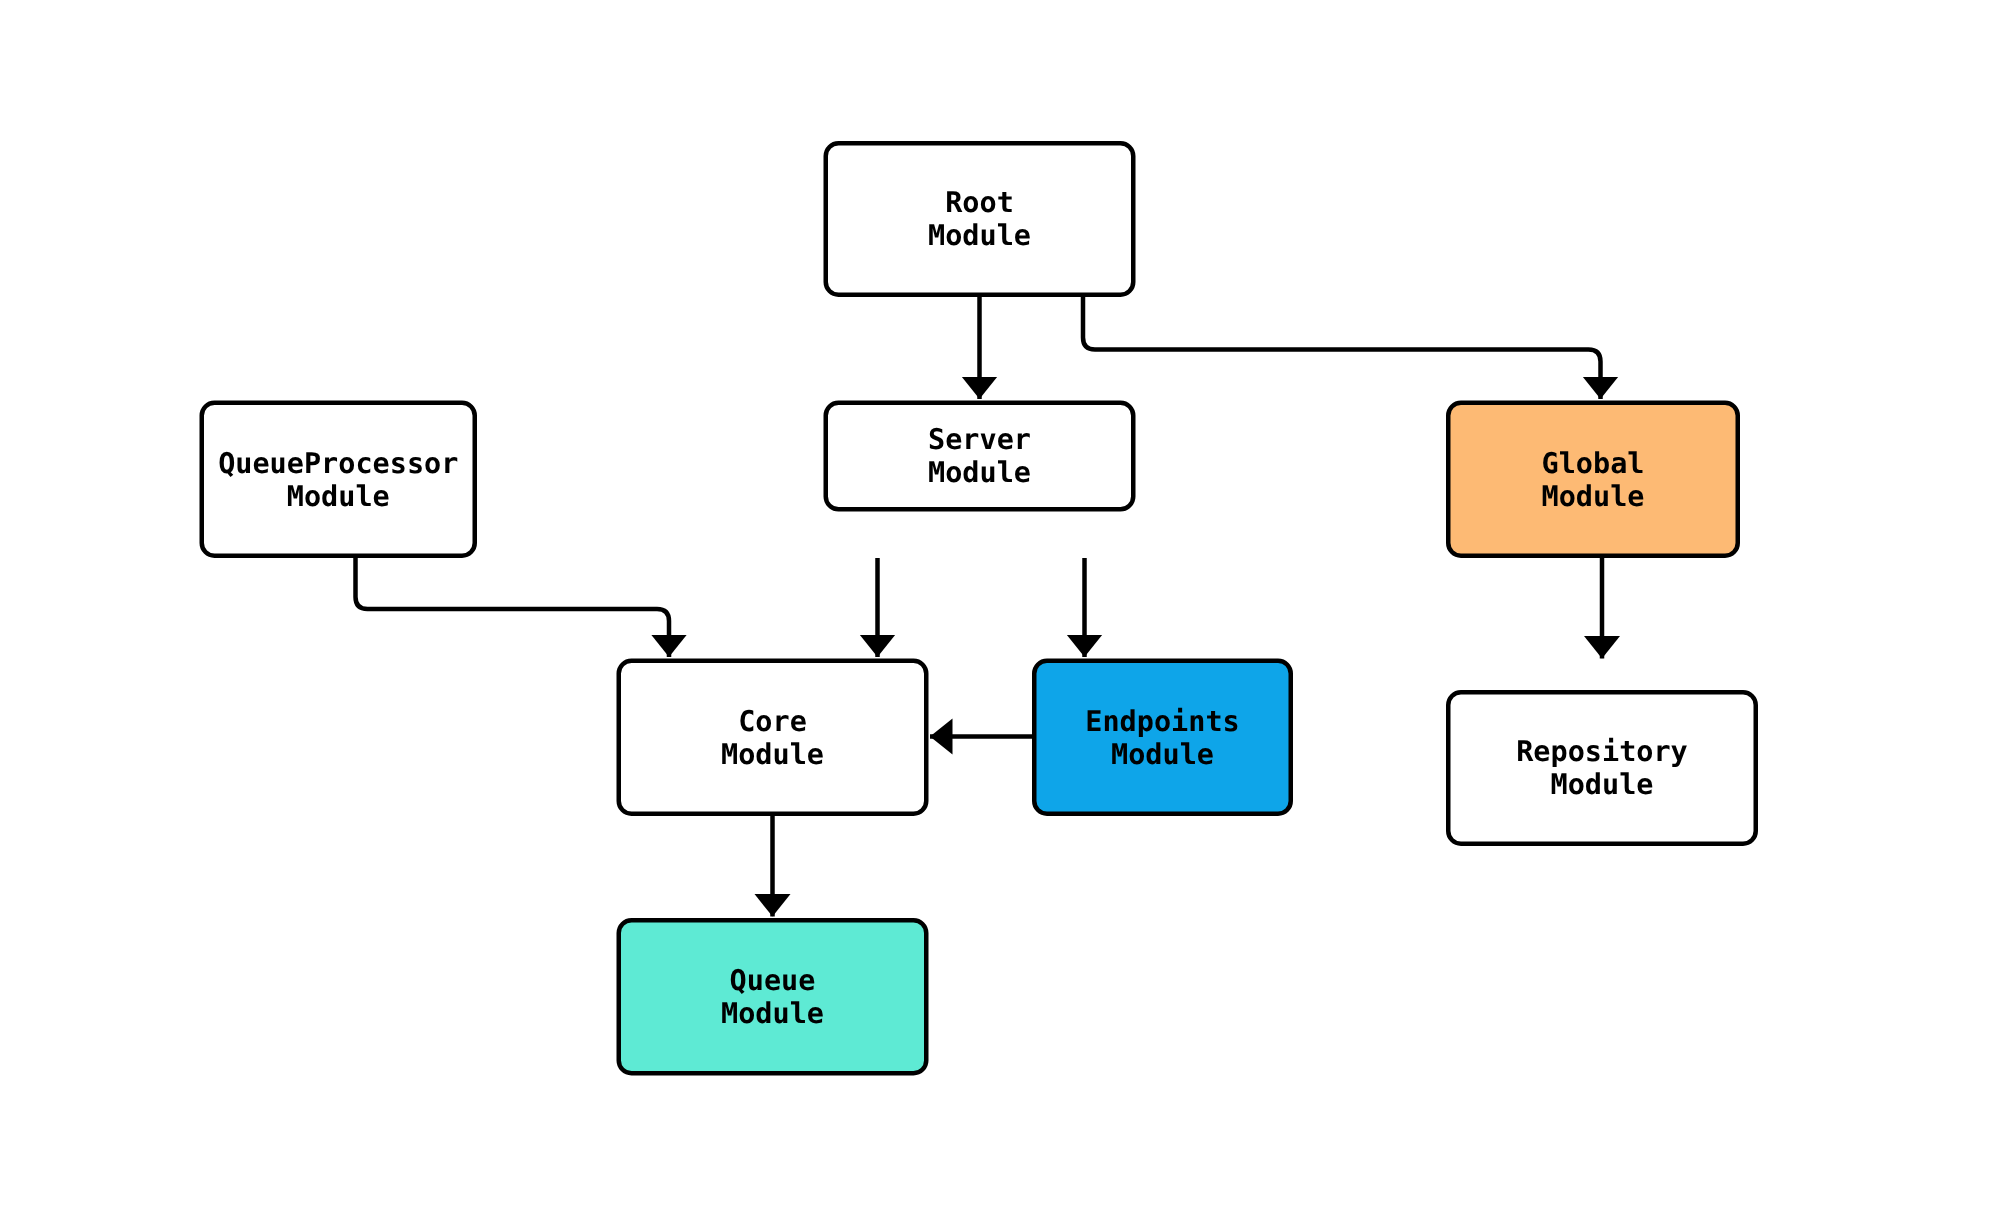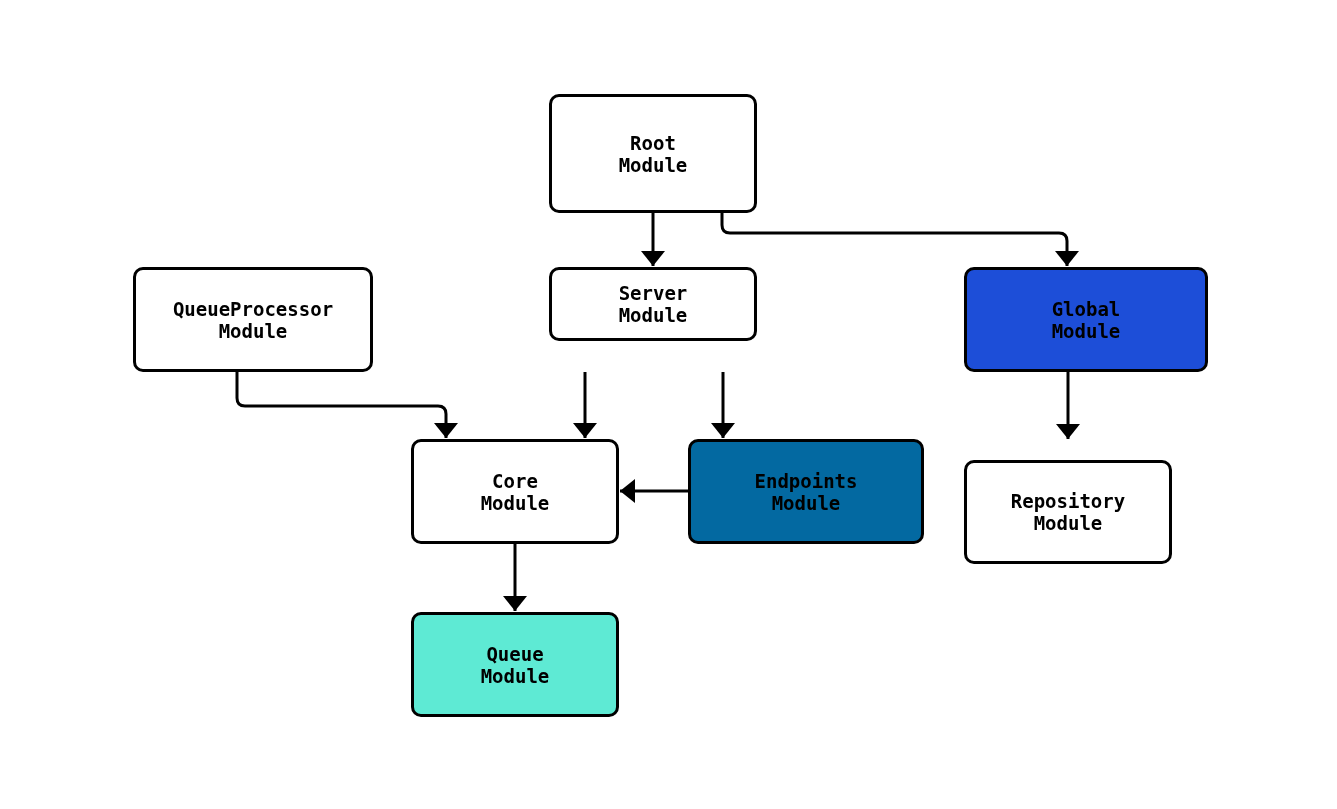--- a/index.html
+++ b/index.html
@@ -63,41 +63,41 @@
         <path d="M722,198 L722,225 Q722,233 730,233 L1059,233 Q1067,233 1067,241 L1067,266" class="edge-path" stroke="#000000" stroke-width="3" marker-end="url(#arrowhead)"></path>
         <path d="M237,372 L237,398 Q237,406 245,406 L438,406 Q446,406 446,414 L446,438" class="edge-path" stroke="#000000" stroke-width="3" marker-end="url(#arrowhead)"></path>
         <path d="M585,372 L585,438" class="edge-path" stroke="#000000" stroke-width="3" marker-end="url(#arrowhead)"></path>
         <path d="M723,372 L723,438" class="edge-path" stroke="#000000" stroke-width="3" marker-end="url(#arrowhead)"></path>
         <path d="M688,491 L620,491" class="edge-path" stroke="#000000" stroke-width="3" marker-end="url(#arrowhead)"></path>
         <path d="M1068,372 L1068,439" class="edge-path" stroke="#000000" stroke-width="3" marker-end="url(#arrowhead)"></path>
         <path d="M515,544 L515,611" class="edge-path" stroke="#000000" stroke-width="3" marker-end="url(#arrowhead)"></path>
       </g>
   </svg>
   <div id="nodes-layer">
-      <div class="node" style="left: 549px; top: 94px; width: 208px; height: 119px; background: rgb(255, 255, 255); border-color: rgb(0, 0, 0);">
+      <div class="node" style="left: 549px; top: 94px; width: 208px; height: 104px; background: rgb(255, 255, 255); border-color: rgb(0, 0, 0);">
         <div class="node-label" style="color: rgb(0, 0, 0);">Root
 Module</div>
       </div>
-      <div class="node" style="left: 133px; top: 267px; width: 240px; height: 105px; background: rgb(255, 255, 255); border-color: rgb(0, 0, 0);">
+      <div class="node" style="left: 133px; top: 267px; width: 185px; height: 105px; background: rgb(255, 255, 255); border-color: rgb(0, 0, 0);">
         <div class="node-label" style="color: rgb(0, 0, 0);">QueueProcessor
 Module</div>
       </div>
       <div class="node" style="left: 549px; top: 267px; width: 208px; height: 74px; background: rgb(255, 255, 255); border-color: rgb(0, 0, 0);">
         <div class="node-label" style="color: rgb(0, 0, 0);">Server
 Module</div>
       </div>
-      <div class="node" style="left: 964px; top: 267px; width: 244px; height: 105px; background: #1d4ed8; border-color: rgb(0, 0, 0);">
+      <div class="node" style="left: 964px; top: 267px; width: 196px; height: 105px; background: #fdba74; border-color: rgb(0, 0, 0);">
         <div class="node-label" style="color: rgb(0, 0, 0);">Global
 Module</div>
       </div>
       <div class="node" style="left: 411px; top: 439px; width: 208px; height: 105px; background: rgb(255, 255, 255); border-color: rgb(0, 0, 0);">
         <div class="node-label" style="color: rgb(0, 0, 0);">Core
 Module</div>
       </div>
-      <div class="node" style="left: 688px; top: 439px; width: 236px; height: 105px; background: #0369a1; border-color: rgb(0, 0, 0);">
+      <div class="node" style="left: 688px; top: 439px; width: 174px; height: 105px; background: #0ea5e9; border-color: rgb(0, 0, 0);">
         <div class="node-label" style="color: rgb(0, 0, 0);">Endpoints
 Module</div>
       </div>
       <div class="node" style="left: 964px; top: 460px; width: 208px; height: 104px; background: rgb(255, 255, 255); border-color: rgb(0, 0, 0);">
         <div class="node-label" style="color: rgb(0, 0, 0);">Repository
 Module</div>
       </div>
       <div class="node" style="left: 411px; top: 612px; width: 208px; height: 105px; background: #5eead4; border-color: rgb(0, 0, 0);">
         <div class="node-label" style="color: rgb(0, 0, 0);">Queue
 Module</div>

